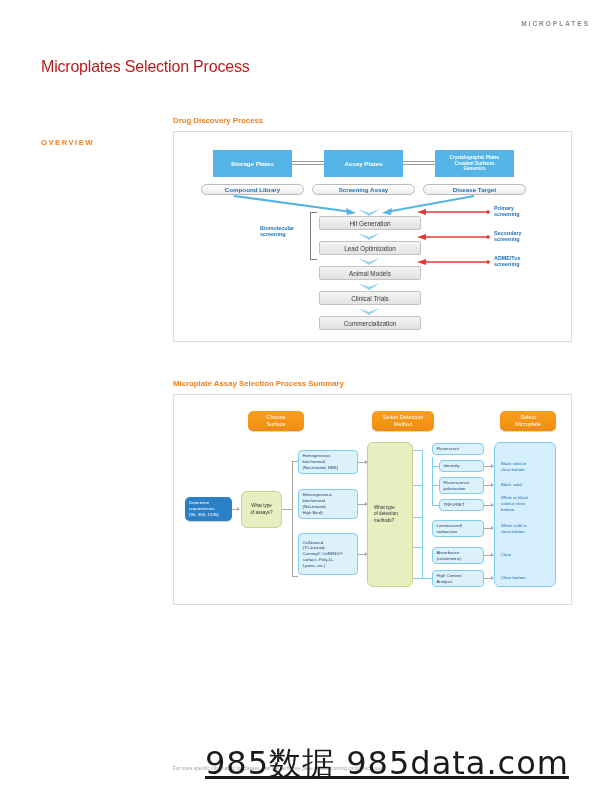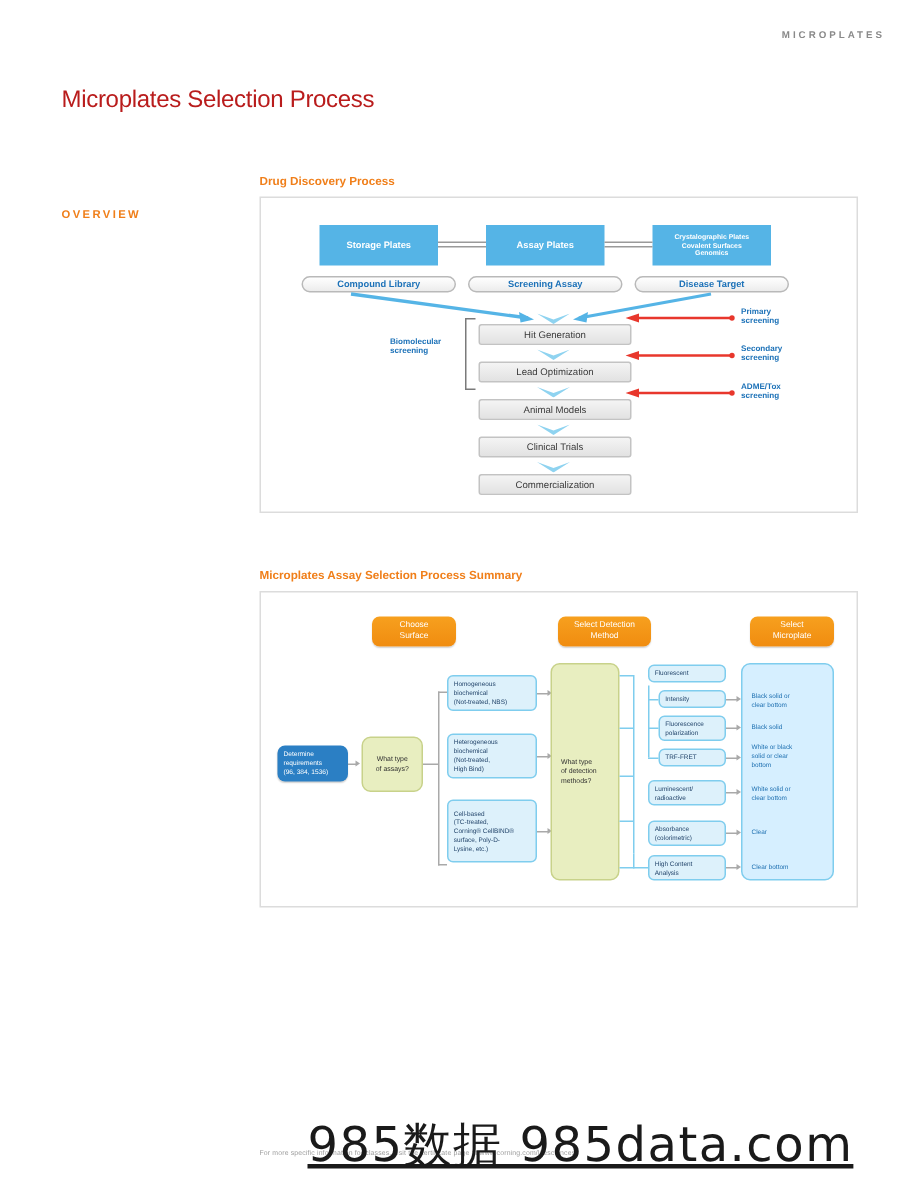--- a/index.html
+++ b/index.html
@@ -220,21 +220,21 @@
     <svg class="red-arrow" style="left:243px;top:126px;width:75px;height:8px;" viewBox="0 0 75 8">
       <line x1="8" y1="4" x2="70" y2="4" stroke="#e8372c" stroke-width="1.6"></line>
       <polygon points="0,4 9,1 9,7" fill="#e8372c"></polygon>
       <circle cx="71" cy="4" r="1.8" fill="#e8372c"></circle>
     </svg>
     <div class="blue-label" style="left:320px;top:123px;font-size:5.4px;white-space:pre-line;">ADME/Tox
 screening</div>
   </div>
 </div>
 
-<div class="fig-caption" id="fig2-caption">Microplates Assay Selection Process Summary</div>
+<div class="fig-caption" id="fig2-caption">Microplate Assay Selection Process Summary</div>
 <div class="fig-box" id="fig2">
 
   <div class="orange-hdr" style="left:74px;top:16px;width:56px;height:20px;white-space:pre-line;">Choose
 Surface</div>
   <div class="orange-hdr" style="left:198px;top:16px;width:62px;height:20px;white-space:pre-line;">Select Detection
 Method</div>
   <div class="orange-hdr" style="left:326px;top:16px;width:56px;height:20px;white-space:pre-line;">Select
 Microplate</div>
 
   <div class="nav-blue" style="left:11px;top:102px;width:47px;height:24px;white-space:pre-line;">Determine

